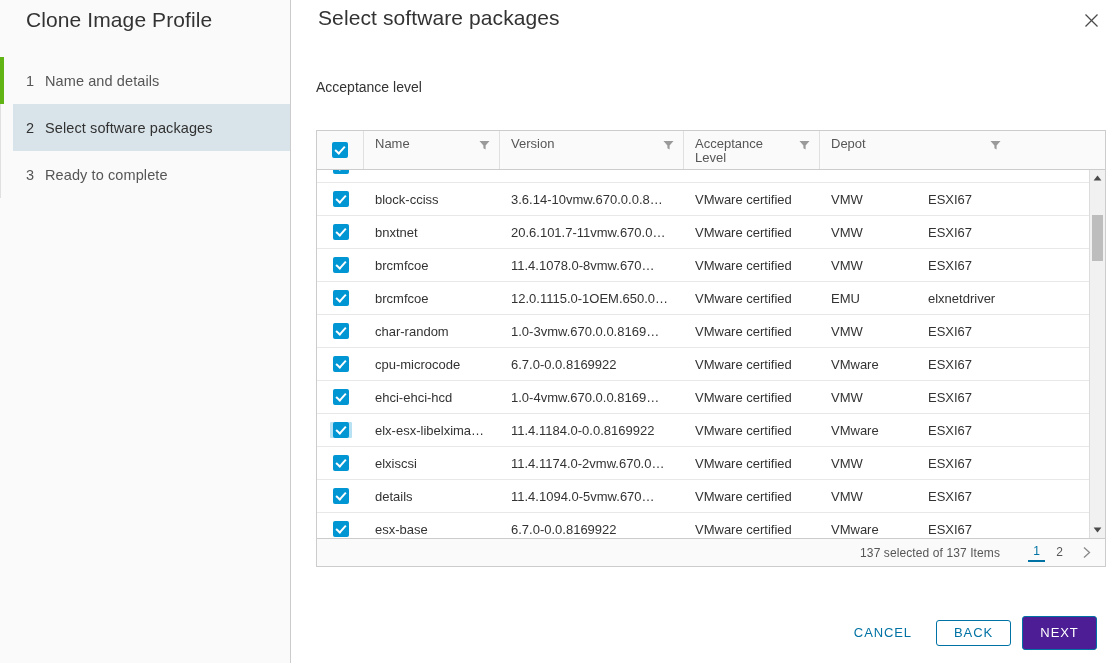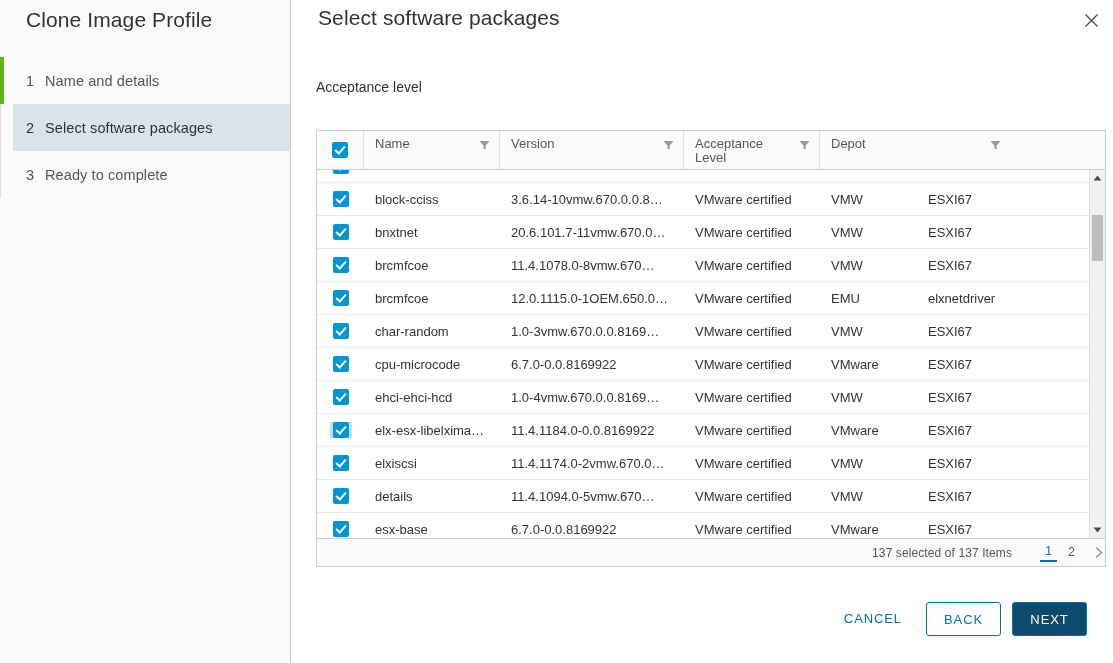--- a/index.html
+++ b/index.html
@@ -284,20 +284,21 @@
 
   .tfoot-box {
     width: 790px;
     height: 29px;
     box-sizing: border-box;
     border: 1px solid #cccccc;
     background: #fafafa;
     display: flex;
     align-items: center;
     justify-content: flex-end;
+    padding-right: 12px;
     font-size: 12px;
     color: #565656;
   }
   .foot-count { margin-right: 28px; letter-spacing: 0.1px; }
   .pager { display: flex; align-items: center; }
   .page-num {
     width: 17px;
     text-align: center;
     font-size: 12px;
     color: #565656;
@@ -315,23 +316,23 @@
     display: flex; align-items: center;
   }
 
   
   .footer {
     position: absolute;
     left: 0; right: 0;
     bottom: 0;
     height: 61px;
     display: flex;
-    align-items: flex-start;
+    align-items: center;
     justify-content: flex-end;
-    padding-right: 26px;
+    padding-right: 16px;
     box-sizing: border-box;
   }
   .btn {
     font-family: "Liberation Sans", sans-serif;
     font-size: 13px;
     letter-spacing: 0.9px;
     cursor: pointer;
     box-sizing: border-box;
     display: inline-flex;
     align-items: center;
@@ -342,28 +343,28 @@
     border: none;
     color: #0072a3;
     height: 32px;
     padding: 0 14px;
     margin-right: 10px;
   }
   .btn-outline {
     background: #ffffff;
     border: 1px solid #0072a3;
     color: #0072a3;
-    height: 34px;
+    height: 26px;
     min-width: 75px;
     padding: 0 14px;
     border-radius: 3px;
     margin-right: 11px;
   }
   .btn-solid {
-    background: #0c4a6e;
+    background: #4c1d95;
     border: 1px solid #0072a3;
     color: #ffffff;
     height: 34px;
     min-width: 75px;
     padding: 0 14px;
     border-radius: 3px;
   }
 </style>
 </head>
 <body>

